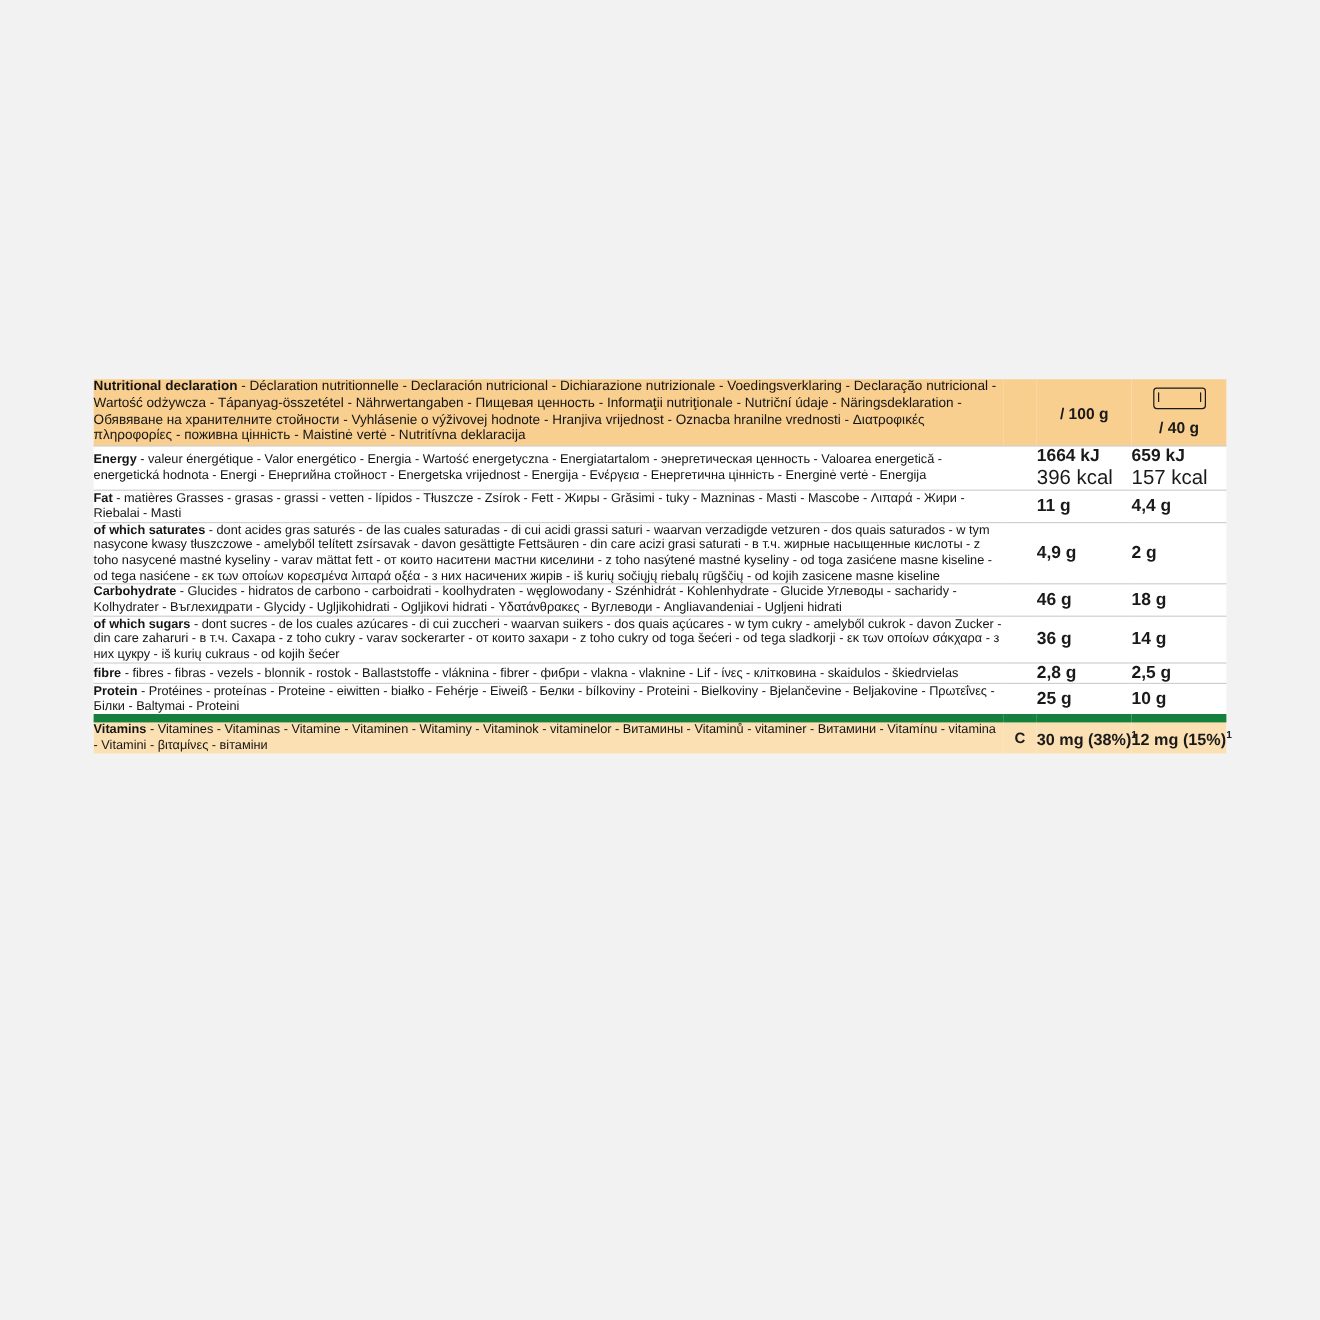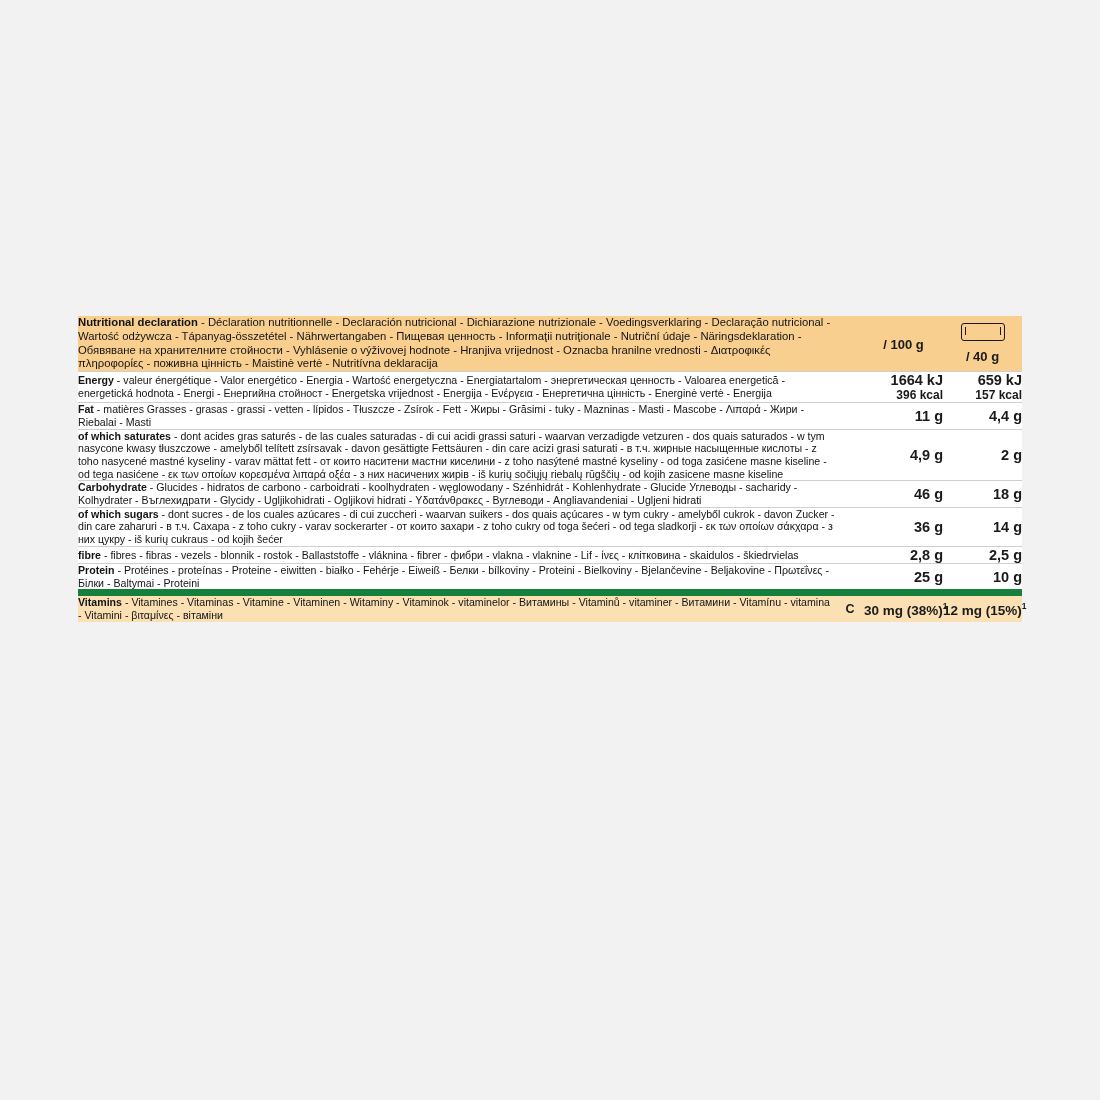--- a/index.html
+++ b/index.html
@@ -82,29 +82,29 @@
     padding: 5px 9px 6px 9px;
     font-size: 10.6px;
     line-height: 1.2;
     color: #141414;
     margin-top: 24px;
   }
   .row-label b {
     font-weight: bold;
   }
   .val {
-    text-align: right;
+    text-align: left;
     font-weight: bold;
     font-size: 14.5px;
     white-space: nowrap;
   }
   .val .sub {
     display: block;
-    font-size: 12px;
-    font-weight: bold;
+    font-size: 17px;
+    font-weight: normal;
   }
   .vit-row td {
     background: #fbe0b4;
     border-top: 7px solid #15803d;
   }
   .vit-letter {
     text-align: center;
     font-weight: bold;
     font-size: 12.5px;
   }

